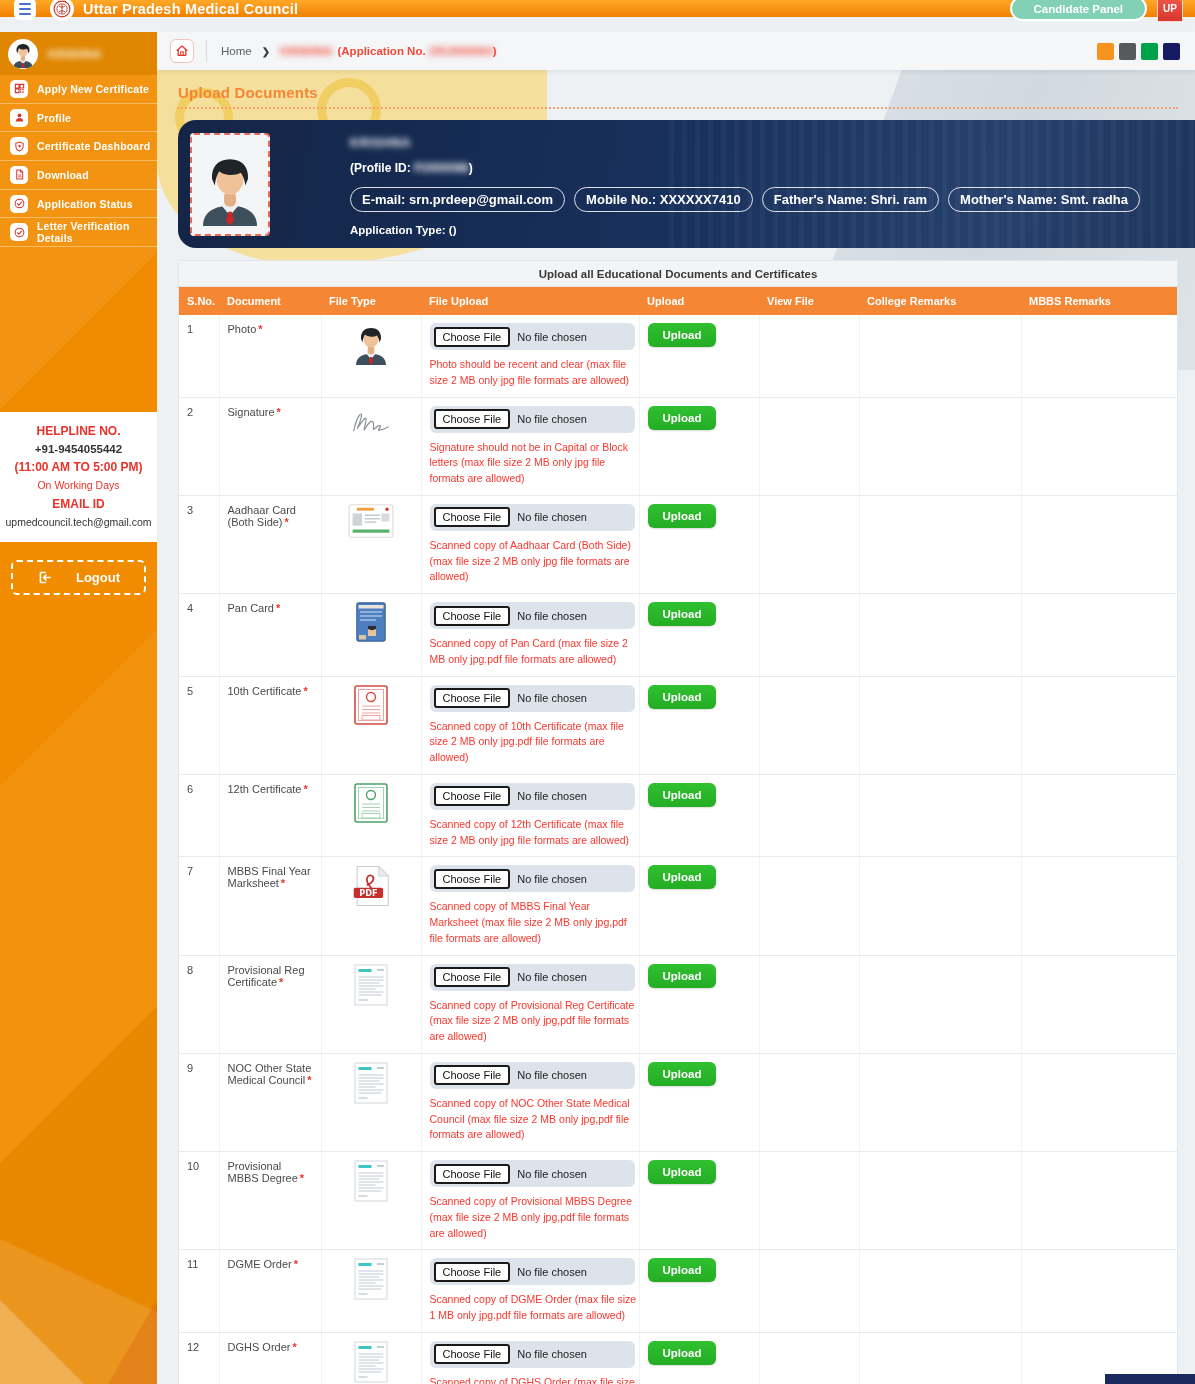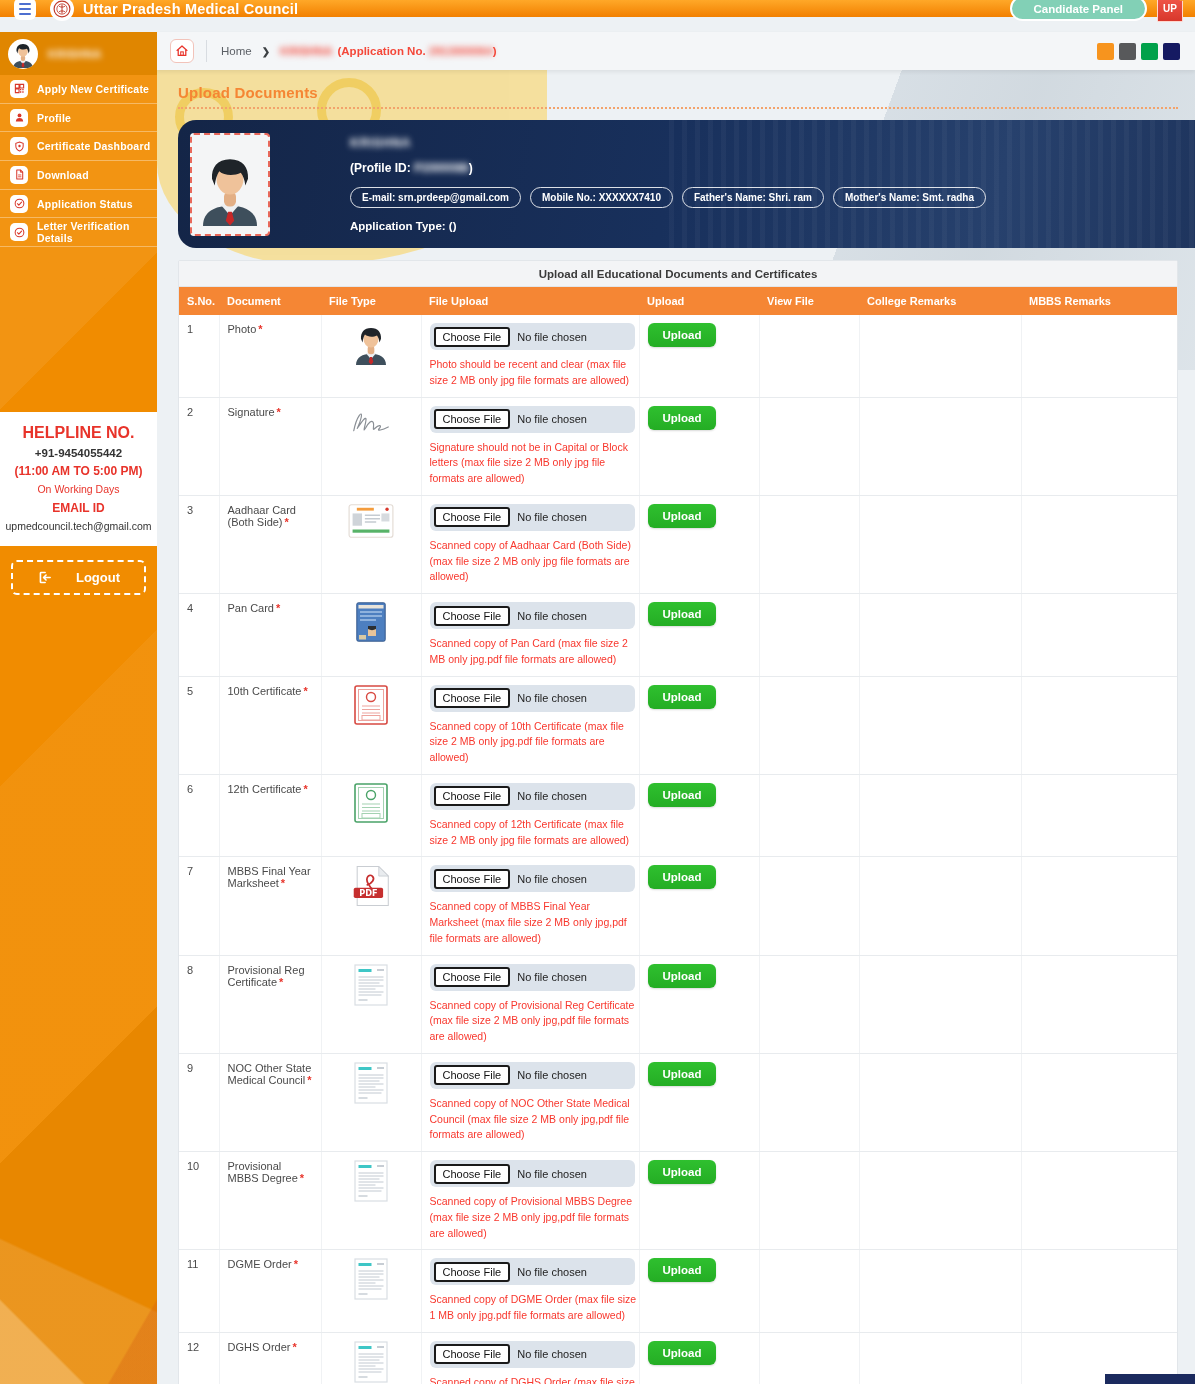--- a/index.html
+++ b/index.html
@@ -42,21 +42,21 @@
   .avatar-circle svg { width:26px; height:28px; }
   .side-user-name { color:#fff; font-weight:bold; font-size:11px; margin-left:10px; letter-spacing:.5px; }
   .side-nav { position:relative; z-index:2; }
   .nav-item { height:28.7px; display:flex; align-items:center; border-bottom:1px solid rgba(255,255,255,.35); cursor:pointer; }
   .nav-ic { width:18px; height:18px; background:#fff; border-radius:5px; margin-left:10px;
     display:flex; align-items:center; justify-content:center; flex:0 0 auto; }
   .nav-ic svg { width:11px; height:11px; color:#d8372b; }
   .nav-label { color:#fff; font-size:10.5px; font-weight:bold; margin-left:9px; letter-spacing:.2px; }
   .helpline { position:absolute; left:0; top:380px; width:157px; background:#fff; z-index:2;
     text-align:center; padding:12px 4px 14px; }
-  .hl-title { color:#e8332a; font-weight:bold; font-size:16px; margin-bottom:5px; }
+  .hl-title { color:#e8332a; font-weight:bold; font-size:12px; margin-bottom:5px; }
   .hl-phone { color:#333; font-weight:bold; font-size:11.5px; margin-bottom:5px; }
   .hl-hours { color:#e8332a; font-weight:bold; font-size:12px; margin-bottom:5px; }
   .hl-days { color:#e8332a; font-size:10.5px; margin-bottom:6px; }
   .hl-email-title { color:#e8332a; font-weight:bold; font-size:12px; margin-bottom:5px; }
   .hl-email { color:#333; font-size:10.5px; }
   .logout-btn { position:absolute; left:11px; top:528px; width:135px; height:35px; z-index:2;
     background:transparent; border:2px dashed #fff; border-radius:6px; color:#fff; font-weight:bold;
     font-size:13px; display:flex; align-items:center; justify-content:center; gap:24px; cursor:pointer; }
   .logout-btn svg { width:15px; height:15px; color:#fff; }
 
@@ -97,21 +97,21 @@
   .profile-card::before { content:""; position:absolute; right:0; top:0; width:55%; height:100%; opacity:.5;
     background:repeating-linear-gradient(90deg, rgba(255,255,255,.07) 0 5px, transparent 5px 13px); }
   .photo-box { position:absolute; left:12px; top:13px; width:80px; height:103px; background:#f4f5f6;
     border:2px dashed #e8685a; border-radius:4px; display:flex; align-items:flex-end; justify-content:center; overflow:hidden; }
   .photo-box svg { width:72px; height:88px; }
   .profile-info { position:absolute; left:172px; top:16px; right:16px; color:#fff; }
   .p-name { font-weight:bold; font-size:12.5px; letter-spacing:.6px; margin-bottom:11px; }
   .p-id { font-weight:bold; font-size:12px; margin-bottom:12px; }
   .badge-row { display:flex; gap:9px; margin-bottom:12px; flex-wrap:wrap; }
   .badge { border:1px solid rgba(255,255,255,.85); border-radius:14px; padding:4px 11px;
-    font-size:10px; font-weight:bold; white-space:nowrap; }
+    font-size:13px; font-weight:bold; white-space:nowrap; }
   .p-apptype { font-weight:bold; font-size:11.5px; }
 
   .table-card { position:relative; z-index:1; width:1000px; margin:12px 0 0 21px; background:#fff;
     border:1px solid #e2e6ea; border-radius:2px; padding-bottom:28px; }
   .table-title { height:26px; background:#f3f4f6; border-bottom:1px solid #e2e6ea; display:flex;
     align-items:center; justify-content:center; font-weight:bold; font-size:11.5px; color:#3a3a3a; }
   table.doc-table { width:100%; border-collapse:collapse; table-layout:fixed; }
   .doc-table th { background:#f58634; color:#fff; font-size:11px; font-weight:bold; text-align:left;
     padding:8px 8px; }
   .doc-table td { font-size:11px; color:#4a4a4a; vertical-align:top; padding:8px 8px; height:61px;

